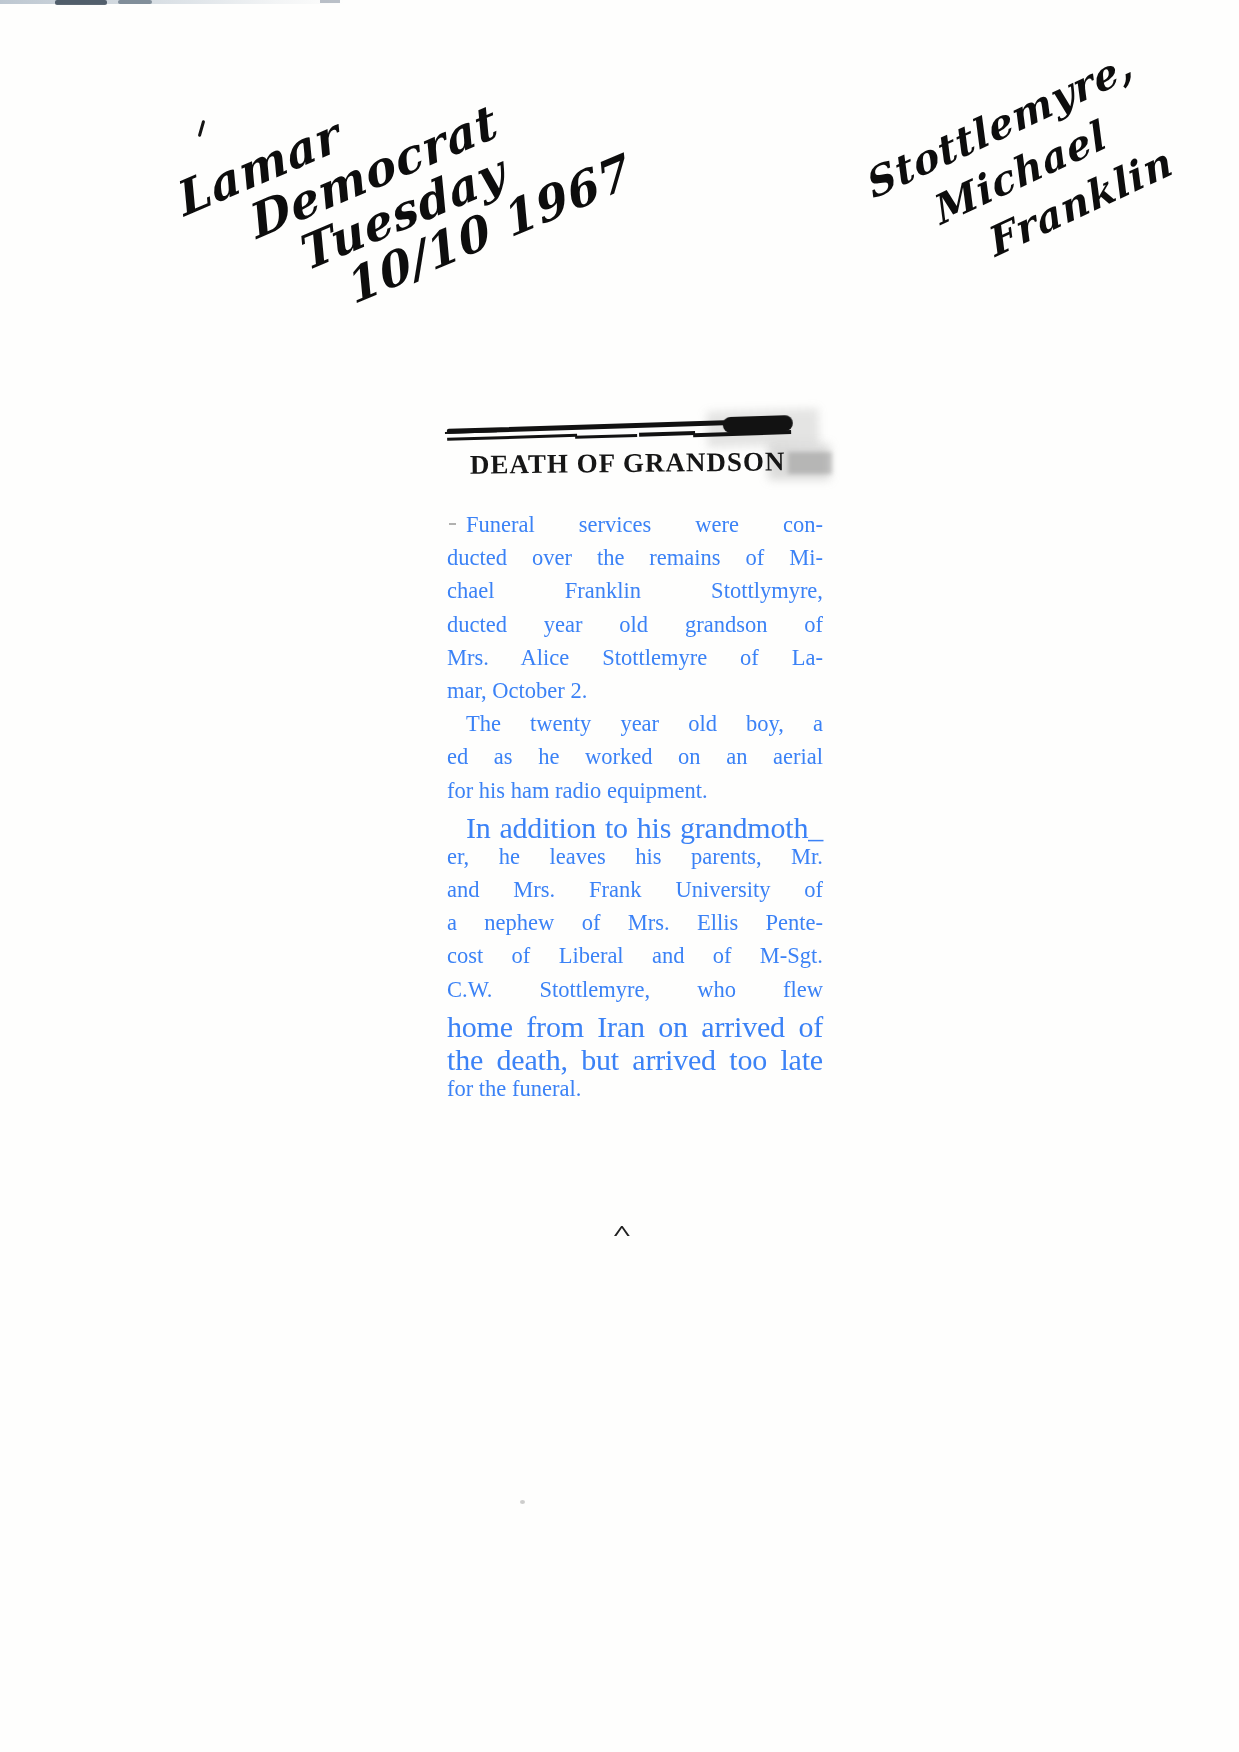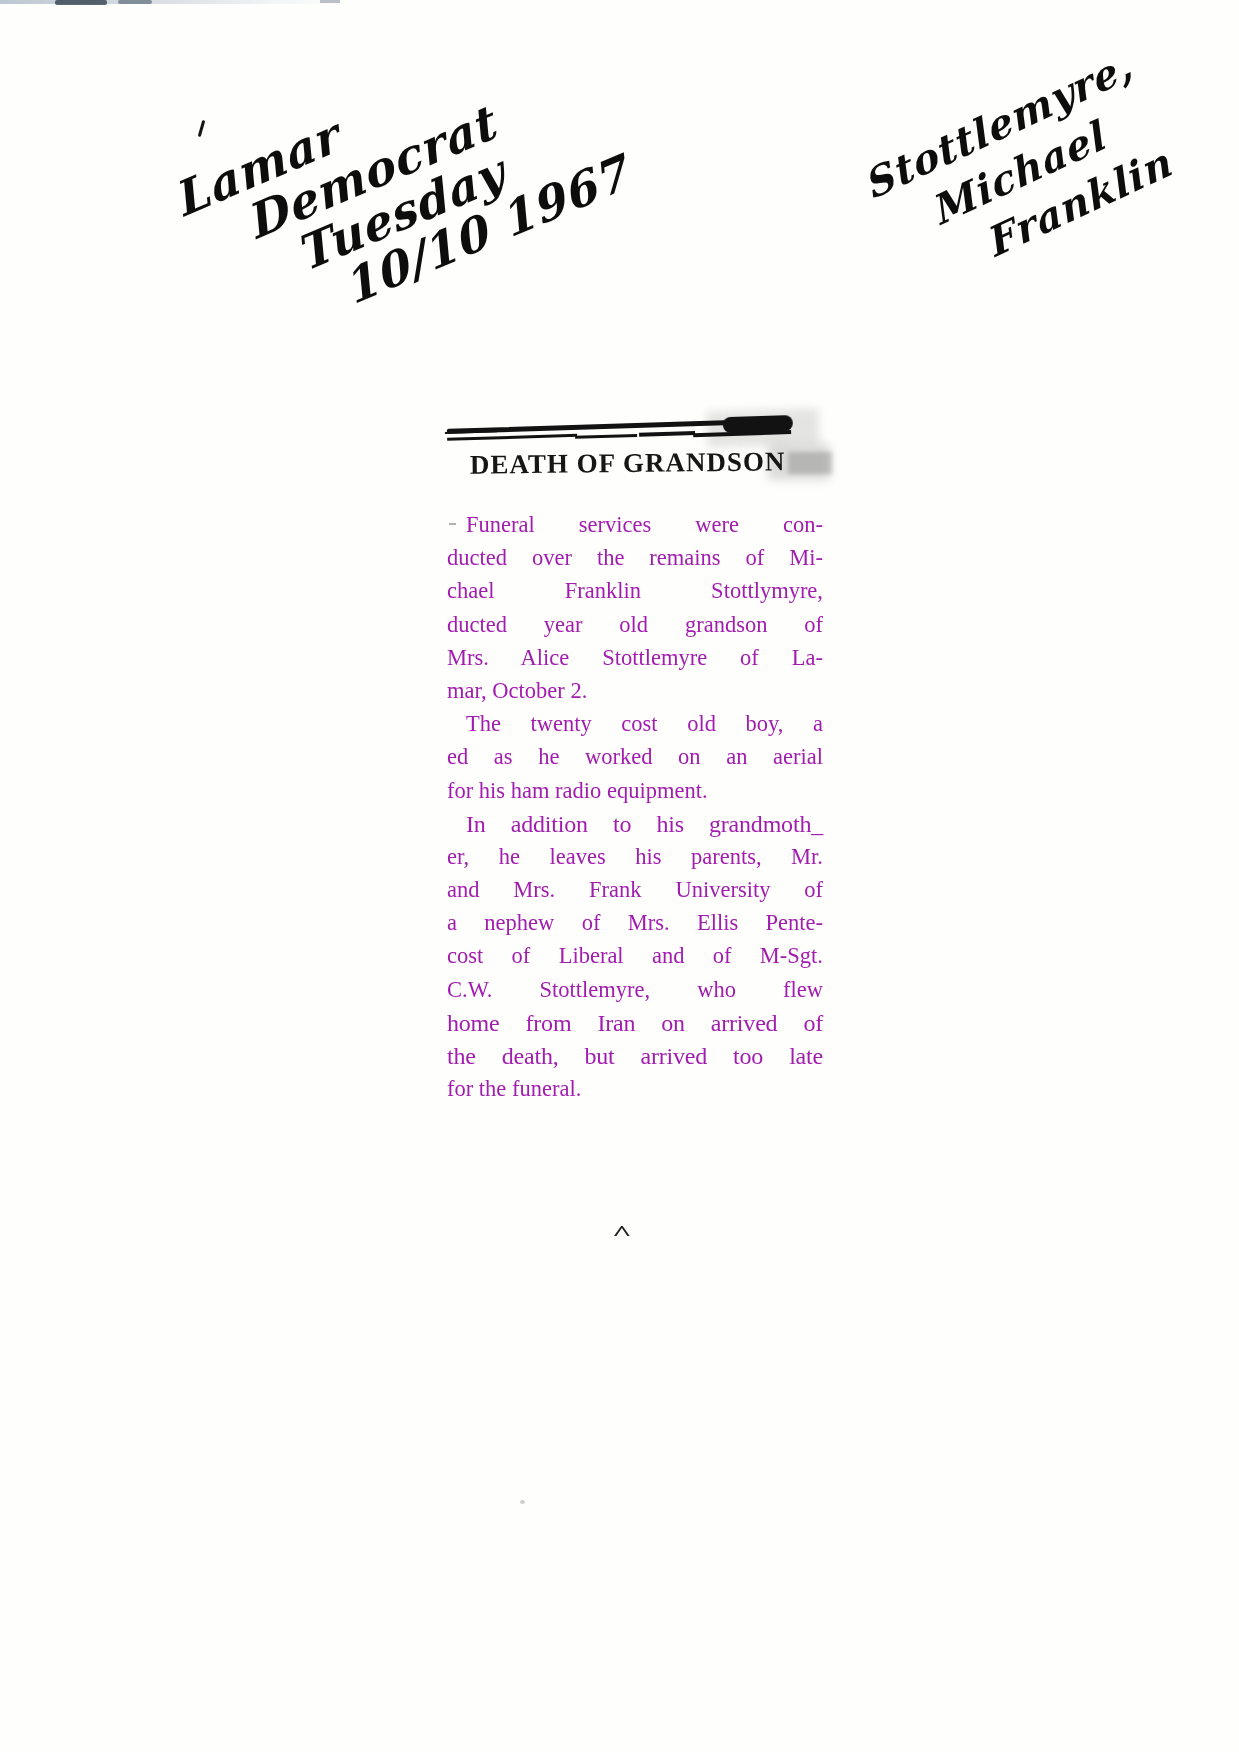--- a/index.html
+++ b/index.html
@@ -41,23 +41,23 @@
   .r-blob{left:276px;top:-1px;width:70px;height:16px;background:#0d0d0d;border-radius:8px;filter:blur(.6px);}
   .r-halo{left:260px;top:-7px;width:112px;height:36px;background:rgba(110,110,110,.18)!important;filter:blur(4px);}
 
   
   .headline{left:470px;top:448px;width:312px;font-size:27px;font-weight:700;
     letter-spacing:1px;color:#161616;white-space:nowrap;transform:rotate(-0.6deg);}
   .hl-smudge1{left:768px;top:444px;width:62px;height:36px;background:rgba(120,120,120,.26);filter:blur(5px);}
   .hl-smudge2{left:788px;top:452px;width:44px;height:22px;background:rgba(95,95,95,.30);filter:blur(2px);}
 
   
-  .article{left:447px;top:512px;width:376px;color:#a21caf;}
+  .article{left:447px;top:512px;width:376px;color:#3b82f6;}
   .bl{height:33.2px;font-size:22.5px;text-align:justify;text-align-last:justify;overflow:visible;}
-  .bl.lg{font-size:24px;letter-spacing:-0.2px;}
+  .bl.lg{font-size:30px;letter-spacing:-0.2px;}
   .bl.ind{text-indent:19px;}
   .bl.end{text-align-last:left;}
   .lead-dash{left:449px;top:523px;width:7px;height:2px;background:rgba(0,0,0,.30);}
 
   
   .caret{left:616px;top:1222px;font-size:20px;font-weight:700;color:#222;transform:scaleX(1.7);
     font-family:"Liberation Serif",serif;}
   .dot{left:520px;top:1500px;width:5px;height:4px;border-radius:50%;background:rgba(60,60,60,.25);}
 </style>
 </head>
@@ -103,21 +103,21 @@
 
     <div class="abs lead-dash"></div>
 
     <div class="abs article">
       <div class="bl ind">Funeral services were con-</div>
       <div class="bl">ducted over the remains of Mi-</div>
       <div class="bl">chael Franklin Stottlymyre,</div>
       <div class="bl">ducted year old grandson of</div>
       <div class="bl">Mrs. Alice Stottlemyre of La-</div>
       <div class="bl end">mar, October 2.</div>
-      <div class="bl ind">The twenty cost old boy, a</div>
+      <div class="bl ind">The twenty year old boy, a</div>
       <div class="bl">ed as he worked on an aerial</div>
       <div class="bl end">for his ham radio equipment.</div>
       <div class="bl ind lg">In addition to his grandmoth_</div>
       <div class="bl">er, he leaves his parents, Mr.</div>
       <div class="bl">and Mrs. Frank University of</div>
       <div class="bl">a nephew of Mrs. Ellis Pente-</div>
       <div class="bl">cost of Liberal and of M-Sgt.</div>
       <div class="bl">C.W. Stottlemyre, who flew</div>
       <div class="bl lg">home from Iran on arrived of</div>
       <div class="bl lg">the death, but arrived too late</div>

